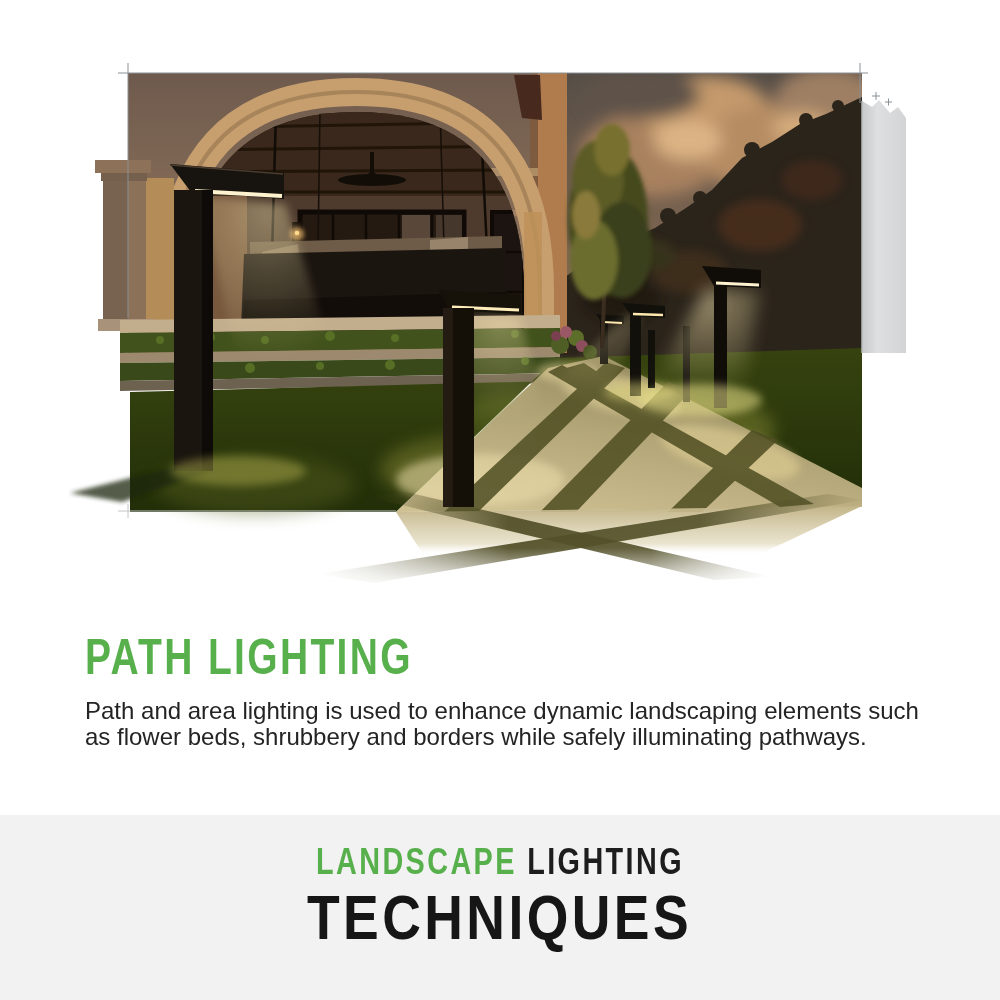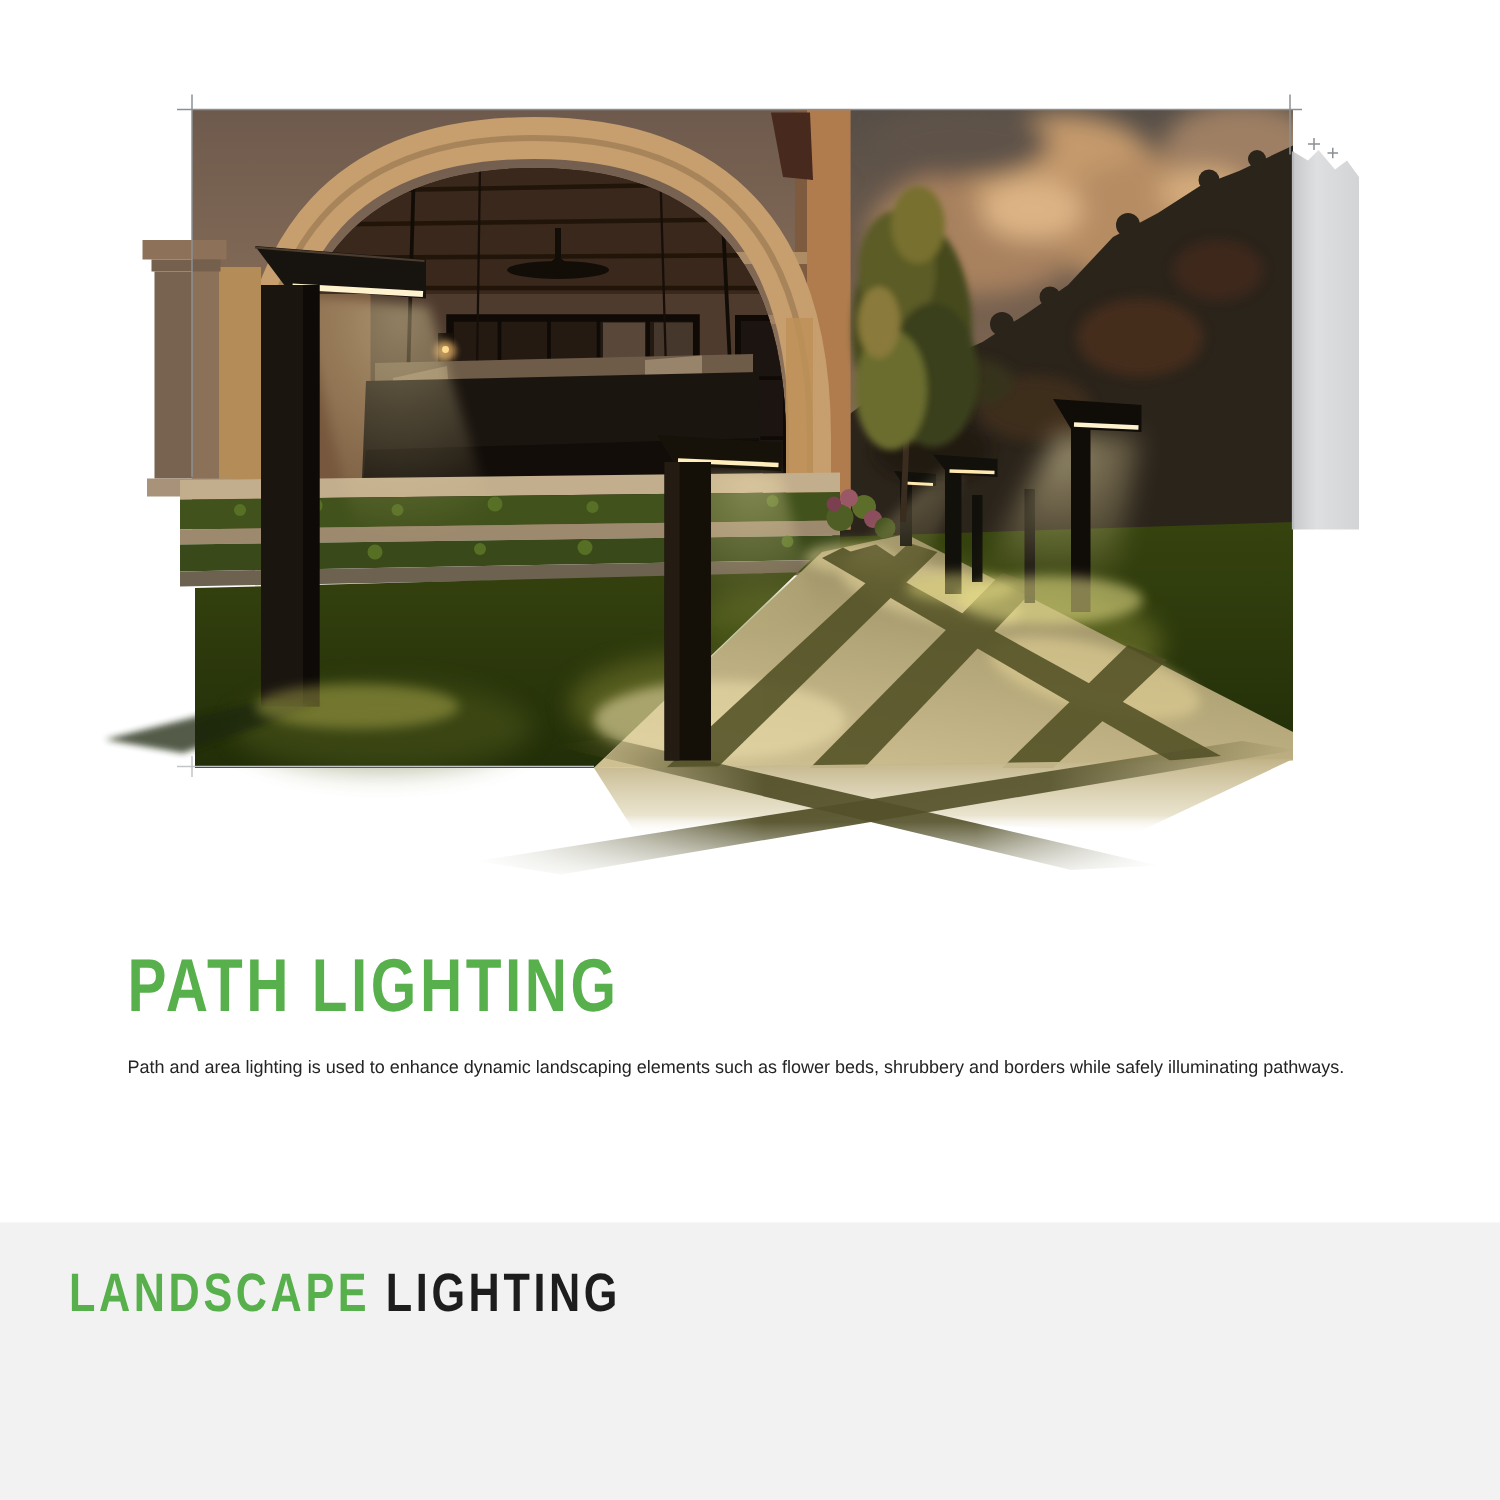--- a/index.html
+++ b/index.html
@@ -11,34 +11,34 @@
   *{margin:0;padding:0;box-sizing:border-box;}
   html,body{width:1000px;height:1000px;background:#ffffff;overflow:hidden;
     font-family:"Liberation Sans","DejaVu Sans",sans-serif;}
   .page{position:relative;width:1000px;height:856px;background:#fff;}
   .hero{position:absolute;left:0;top:0;width:1000px;height:600px;}
   .hero svg{display:block;width:1000px;height:600px;}
   .content{position:absolute;left:85px;top:632px;width:852px;}
   .heading{color:var(--accent);font-weight:700;font-size:50px;line-height:1;
     letter-spacing:3px;display:inline-block;transform:scaleX(0.78);
     transform-origin:left center;white-space:nowrap;}
-  .para{margin-top:16px;font-size:12px;line-height:26px;color:var(--text-dark);}
+  .para{margin-top:16px;font-size:24px;line-height:26px;color:var(--text-dark);}
   .para.second{margin-top:13px;}
   .para strong{font-weight:700;letter-spacing:0.2px;}
   .footer{position:absolute;left:0;top:815px;width:1000px;height:185px;
     background:var(--footer-bg);text-align:center;}
   .footer-line1{margin-top:29px;font-size:36px;font-weight:700;line-height:1;
     letter-spacing:3px;white-space:nowrap;display:inline-block;transform:scaleX(0.8);
     transform-origin:center;}
   .footer-line1 .green{color:var(--accent);}
   .footer-line1 .dark{color:#1d1d1d;}
   .footer-line2{margin-top:6px;font-size:63px;font-weight:800;line-height:1;
     letter-spacing:4px;color:var(--title-dark);white-space:nowrap;display:inline-block;
     transform:scaleX(0.85);transform-origin:center;}
-  .fl-wrap{width:1000px;text-align:left;}
+  .fl-wrap{width:1000px;text-align:center;}
 </style>
 </head>
 <body>
 
 <div class="page">
 
   <figure class="hero">
     <svg viewBox="0 0 1000 600" xmlns="http://www.w3.org/2000/svg">
       <defs>
         <clipPath id="photoClip">
@@ -358,15 +358,16 @@
     </svg>
   </figure>
 
   <section class="content">
     <h1><span class="heading">PATH LIGHTING</span></h1>
     <p class="para">Path and area lighting is used to enhance dynamic landscaping elements such as flower beds, shrubbery and borders while safely illuminating pathways.</p>
   </section>
 
   <footer class="footer">
     <div class="fl-wrap"><div class="footer-line1"><span class="green">LANDSCAPE</span><span class="dark"> LIGHTING</span></div></div>
+    <div class="fl-wrap"><div class="footer-line2">TECHNIQUES</div></div>
   </footer>
 
 </div>
 
 </body></html>

